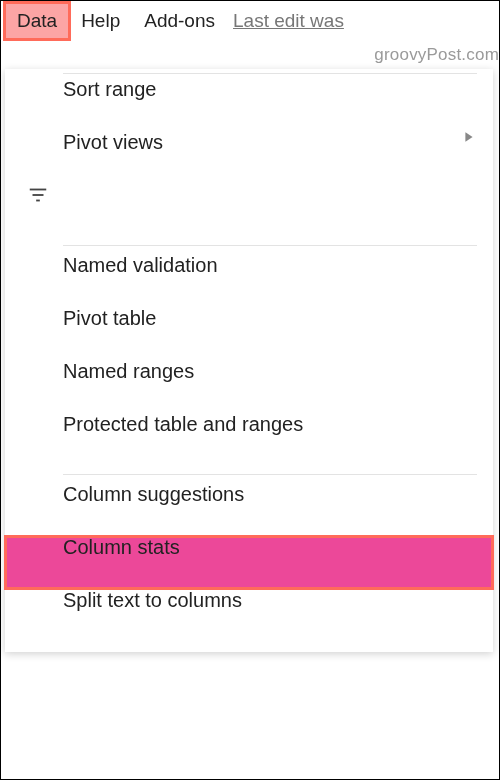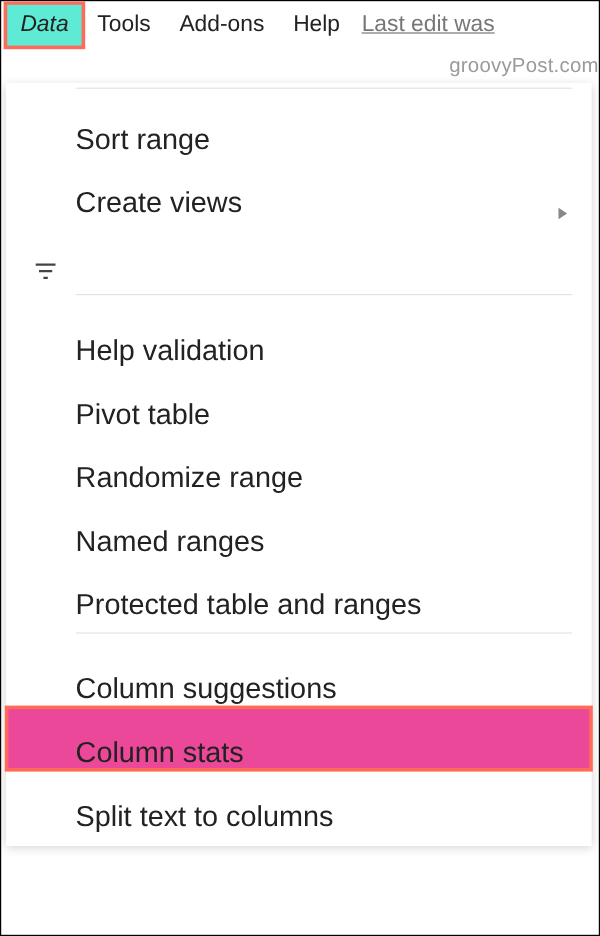--- a/index.html
+++ b/index.html
@@ -20,22 +20,21 @@
       font-size: 19px;
       color: #222;
       border-bottom: 1px solid transparent;
     }
     .menubar .menu-item {
       padding: 7px 12px;
       cursor: default;
       white-space: nowrap;
     }
     .menubar .menu-item.active {
-      background: #5eead4;
-      font-style: italic;
+      background: #fca5a5;
     }
     .menubar .edit-status {
       color: #777;
       text-decoration: underline;
       padding: 7px 6px;
       white-space: nowrap;
     }
     .highlight-red {
       outline: 3px solid #ff6b5a;
       outline-offset: -1px;
@@ -57,24 +56,24 @@
       box-shadow: 0 2px 8px rgba(0,0,0,0.18);
       padding: 4px 0 10px 0;
     }
     .dropdown .sep-top {
       height: 1px;
       background: #e3e3e3;
       margin: 0 16px 4px 58px;
     }
     .dropdown .item {
       display: flex;
-      align-items: flex-end;
+      align-items: flex-start;
       height: 53px;
       padding: 0 18px 0 8px;
-      font-size: 24px;
+      font-size: 20px;
       color: #222;
       cursor: default;
       position: relative;
     }
     .dropdown .item .icon-slot {
       width: 50px;
       display: flex;
       justify-content: center;
       align-items: center;
     }
@@ -97,40 +96,39 @@
       outline: 3px solid #ff6b5a;
       outline-offset: -2px;
     }
     svg { display: block; }
   </style>
 </head>
 <body>
 
 <div class="menubar">
   <div class="menu-item active highlight-red">Data</div>
-  <div class="menu-item">Tools</div>
+  <div class="menu-item">Help</div>
   <div class="menu-item">Add-ons</div>
-  <div class="menu-item">Help</div>
   <div class="edit-status">Last edit was</div>
 </div>
 
 <div class="watermark">groovyPost.com</div>
 
 <div class="dropdown">
   <div class="sep-top"></div>
 
   <div class="item">
     <span class="icon-slot"></span>
     <span class="label">Sort range</span>
   </div>
 
 
   <div class="item">
     <span class="icon-slot"></span>
-    <span class="label">Create views</span>
+    <span class="label">Pivot views</span>
     <span class="submenu-arrow">
       <svg width="12" height="12" viewBox="0 0 10 10">
           <path d="M2 1l6 4-6 4z" fill="#888"></path>
         </svg>
     </span>
   </div>
 
   <div class="item">
     <span class="icon-slot">
       <svg width="22" height="22" viewBox="0 0 24 24">
@@ -138,32 +136,28 @@
         <line x1="6" y1="12" x2="18" y2="12" stroke="#444" stroke-width="2"></line>
         <line x1="10" y1="18" x2="14" y2="18" stroke="#444" stroke-width="2"></line>
       </svg>
     </span>
   </div>
 
   <div class="divider"></div>
 
   <div class="item">
     <span class="icon-slot"></span>
-    <span class="label">Help validation</span>
+    <span class="label">Named validation</span>
   </div>
 
   <div class="item">
     <span class="icon-slot"></span>
     <span class="label">Pivot table</span>
   </div>
 
-  <div class="item">
-    <span class="icon-slot"></span>
-    <span class="label">Randomize range</span>
-  </div>
 
   <div class="item">
     <span class="icon-slot"></span>
     <span class="label">Named ranges</span>
   </div>
 
   <div class="item">
     <span class="icon-slot"></span>
     <span class="label">Protected table and ranges</span>
   </div>

